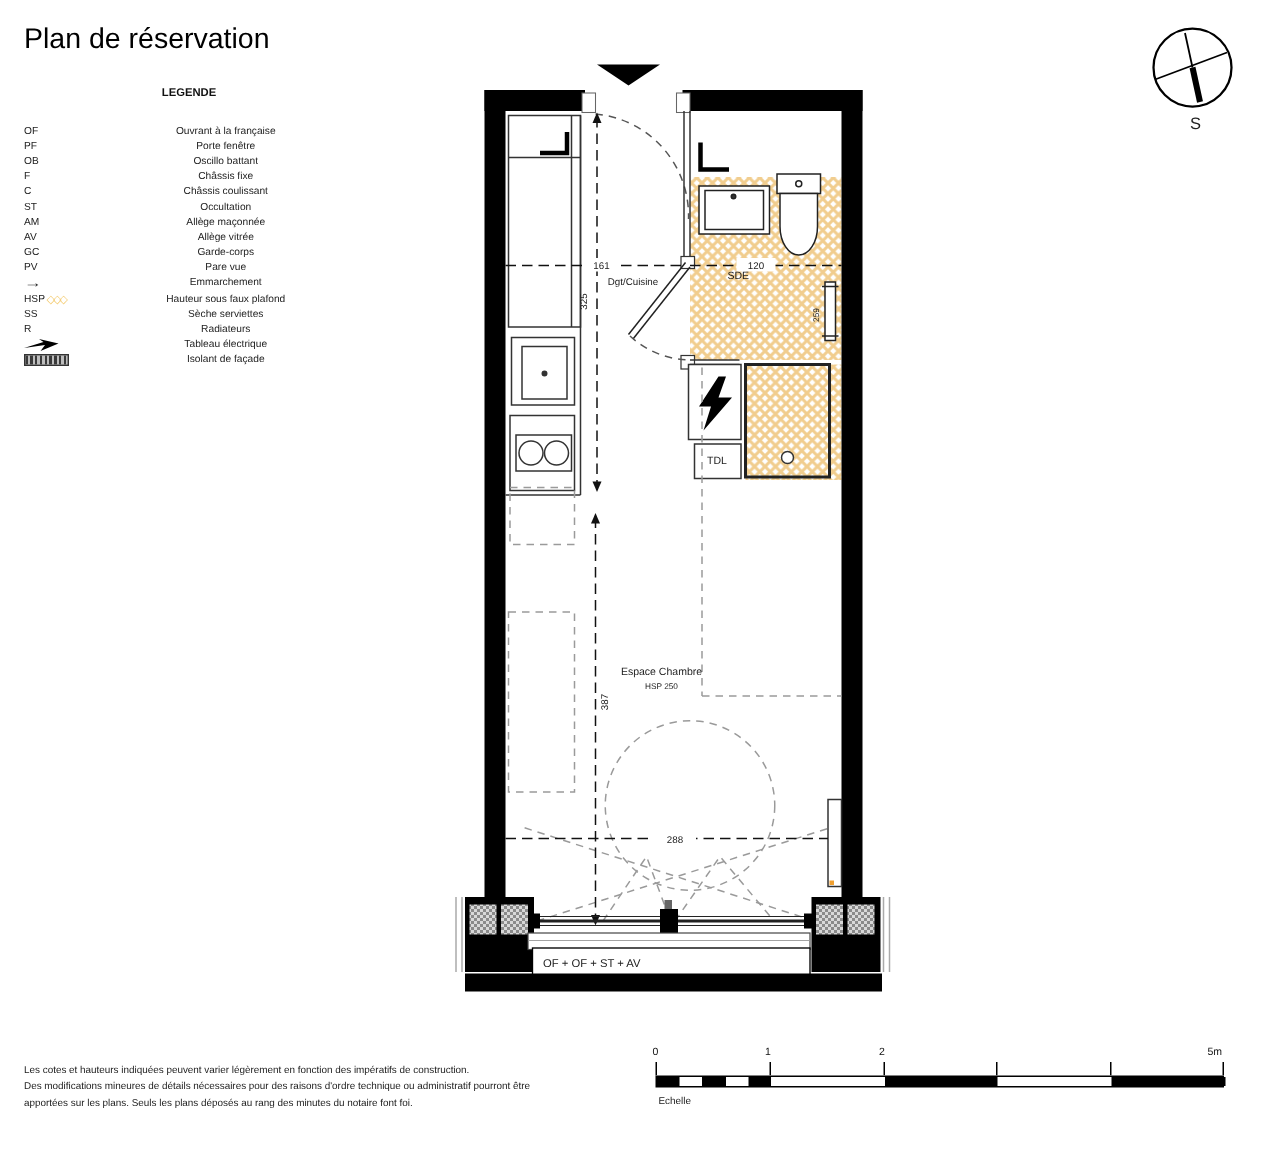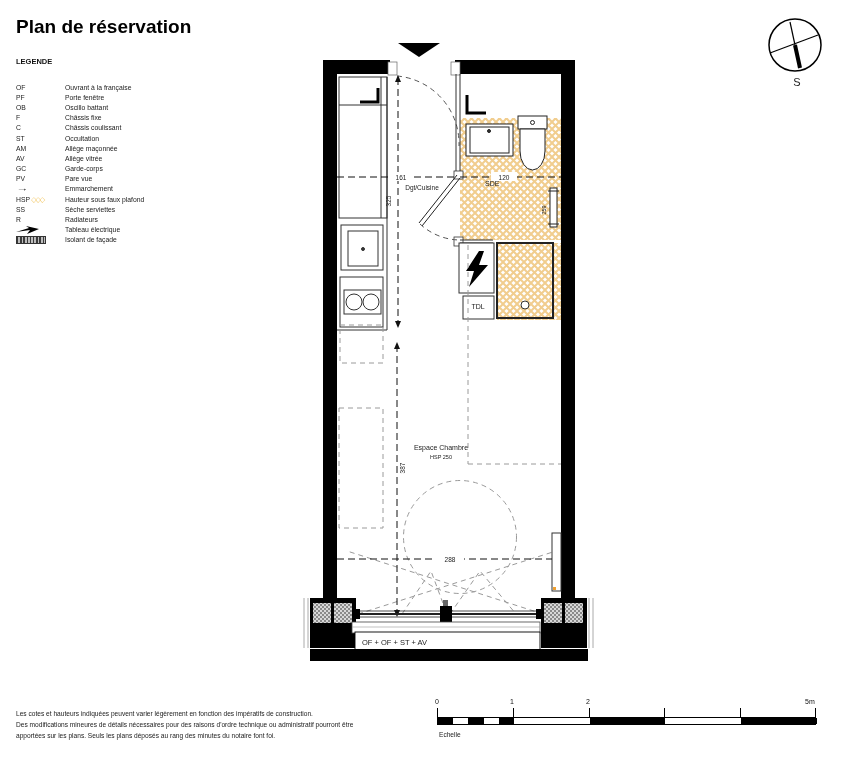--- a/index.html
+++ b/index.html
@@ -1,21 +1,21 @@
 <!DOCTYPE html>
 <html><head>
 <meta charset="utf-8">
 <style>
   html,body{margin:0;padding:0;background:#fff;}
   .page{position:relative;width:847px;height:770px;background:#fff;overflow:hidden;
         font-family:"Liberation Sans",sans-serif;color:#111;}
 
-  .title{position:absolute;left:16px;top:16px;font-size:19px;font-weight:bold;color:#000;}
-
-  .legend{position:absolute;left:16px;top:57px;width:220px;}
+  .title{position:absolute;left:16px;top:16px;font-size:19px;font-weight:normal;color:#000;}
+
+  .legend{position:absolute;left:16px;top:57px;width:220px;text-align:center;}
   .legend-title{font-size:7.5px;font-weight:bold;margin-bottom:16px;}
   .lrow{display:flex;align-items:center;height:10.2px;font-size:6.8px;color:#222;}
   .labbr{width:49px;flex:none;display:flex;align-items:center;}
   .ldesc{flex:1;}
   .arrow-icon::before{content:"\2192";font-size:8px;display:inline-block;transform:scaleX(1.5);transform-origin:left;}
   .hsp-icon::before{content:"\25C7\25C7\25C7";color:#f3c96a;font-size:7.5px;letter-spacing:-1.5px;margin-left:1px;}
   .insul-swatch{display:inline-block;width:28px;height:6px;border:1px solid #333;
       background:repeating-linear-gradient(90deg,#3a3a3a 0 1.5px,#bdbdbd 1.5px 3.2px);}
   .elec-icon{display:inline-block;}
 

